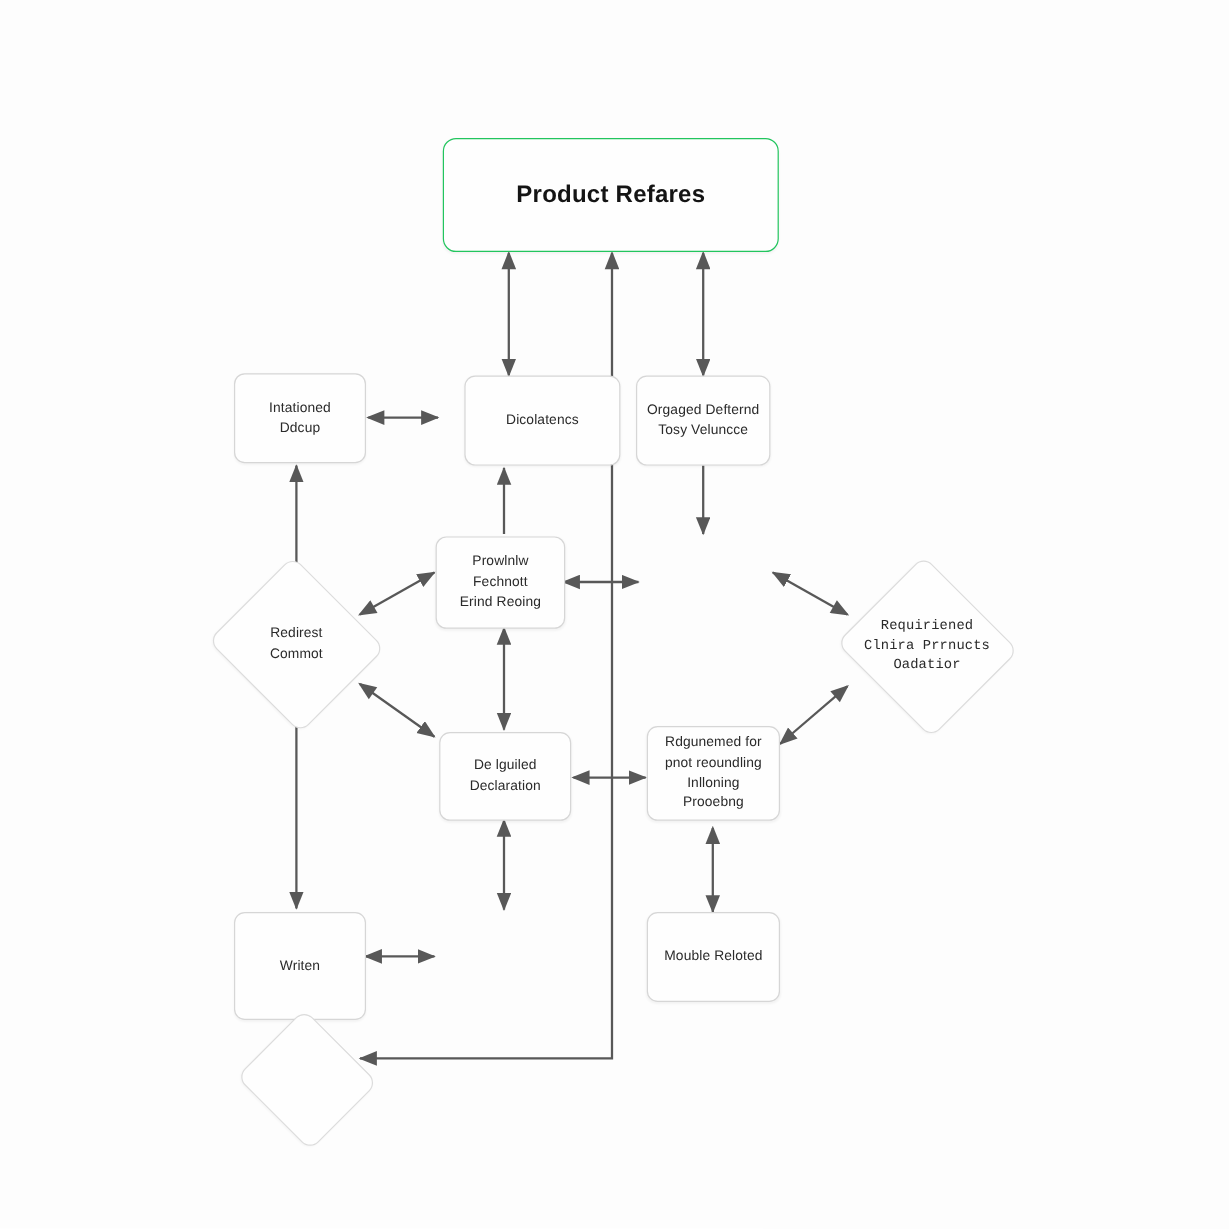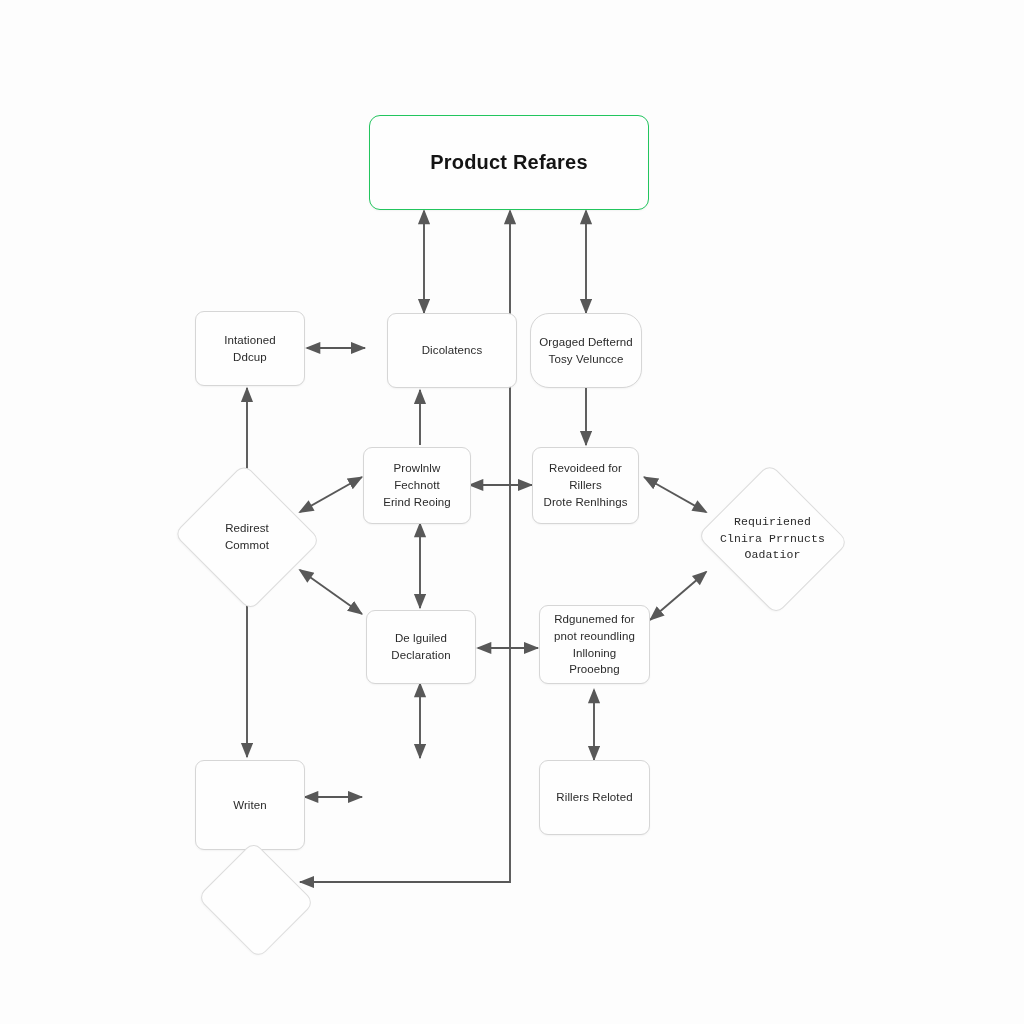--- a/index.html
+++ b/index.html
@@ -138,35 +138,30 @@
 
   <div class="node box" style="left:195px; top:311px; width:110px; height:75px;align-items:center;">
     <span class="node-label">Intationed
 Ddcup</span>
   </div>
 
   <div class="node box" style="left:368px; top:313px; width:130px; height:75px;margin-left:19px;">
     <span class="node-label">Dicolatencs</span>
   </div>
 
-  <div class="node box" style="left:530px; top:313px; width:112px; height:75px;border-radius:19px;">
+  <div class="node box" style="left:530px; top:313px; width:112px; height:75px;">
     <span class="node-label">Orgaged Defternd
 Tosy Veluncce</span>
   </div>
 
   <div class="node box" style="left:363px; top:447px; width:108px; height:77px;">
     <span class="node-label">Prowlnlw Fechnott
 Erind Reoing</span>
   </div>
 
-  <div class="node box" style="left:532px; top:447px; width:107px; height:77px;">
-    <span class="node-label">Revoideed for
-Rillers
-Drote Renlhings</span>
-  </div>
 
   <div class="node diamond" style="left:172px; top:468px; width:150px; height:138px;">
     <span class="dshape"></span>
     <span class="node-label">Redirest
 Commot</span>
   </div>
 
   <div class="node diamond" style="left:695px; top:468px; width:155px; height:142px;font-family:Liberation Mono, monospace;">
     <span class="dshape"></span>
     <span class="node-label">Requiriened
@@ -184,21 +179,21 @@
 pnot reoundling
 Inlloning Prooebng</span>
   </div>
 
   <div class="node box" style="left:195px; top:760px; width:110px; height:90px;">
     <span class="node-label">Writen</span>
   </div>
 
 
   <div class="node box" style="left:539px; top:760px; width:111px; height:75px;">
-    <span class="node-label">Rillers Reloted</span>
+    <span class="node-label">Mouble Reloted</span>
   </div>
 
   <div class="node diamond" style="left:196px; top:845px; width:120px; height:110px;">
     <span class="dshape"></span>
     <span class="node-label"></span>
   </div>
 
 </div>
 
 </body></html>

